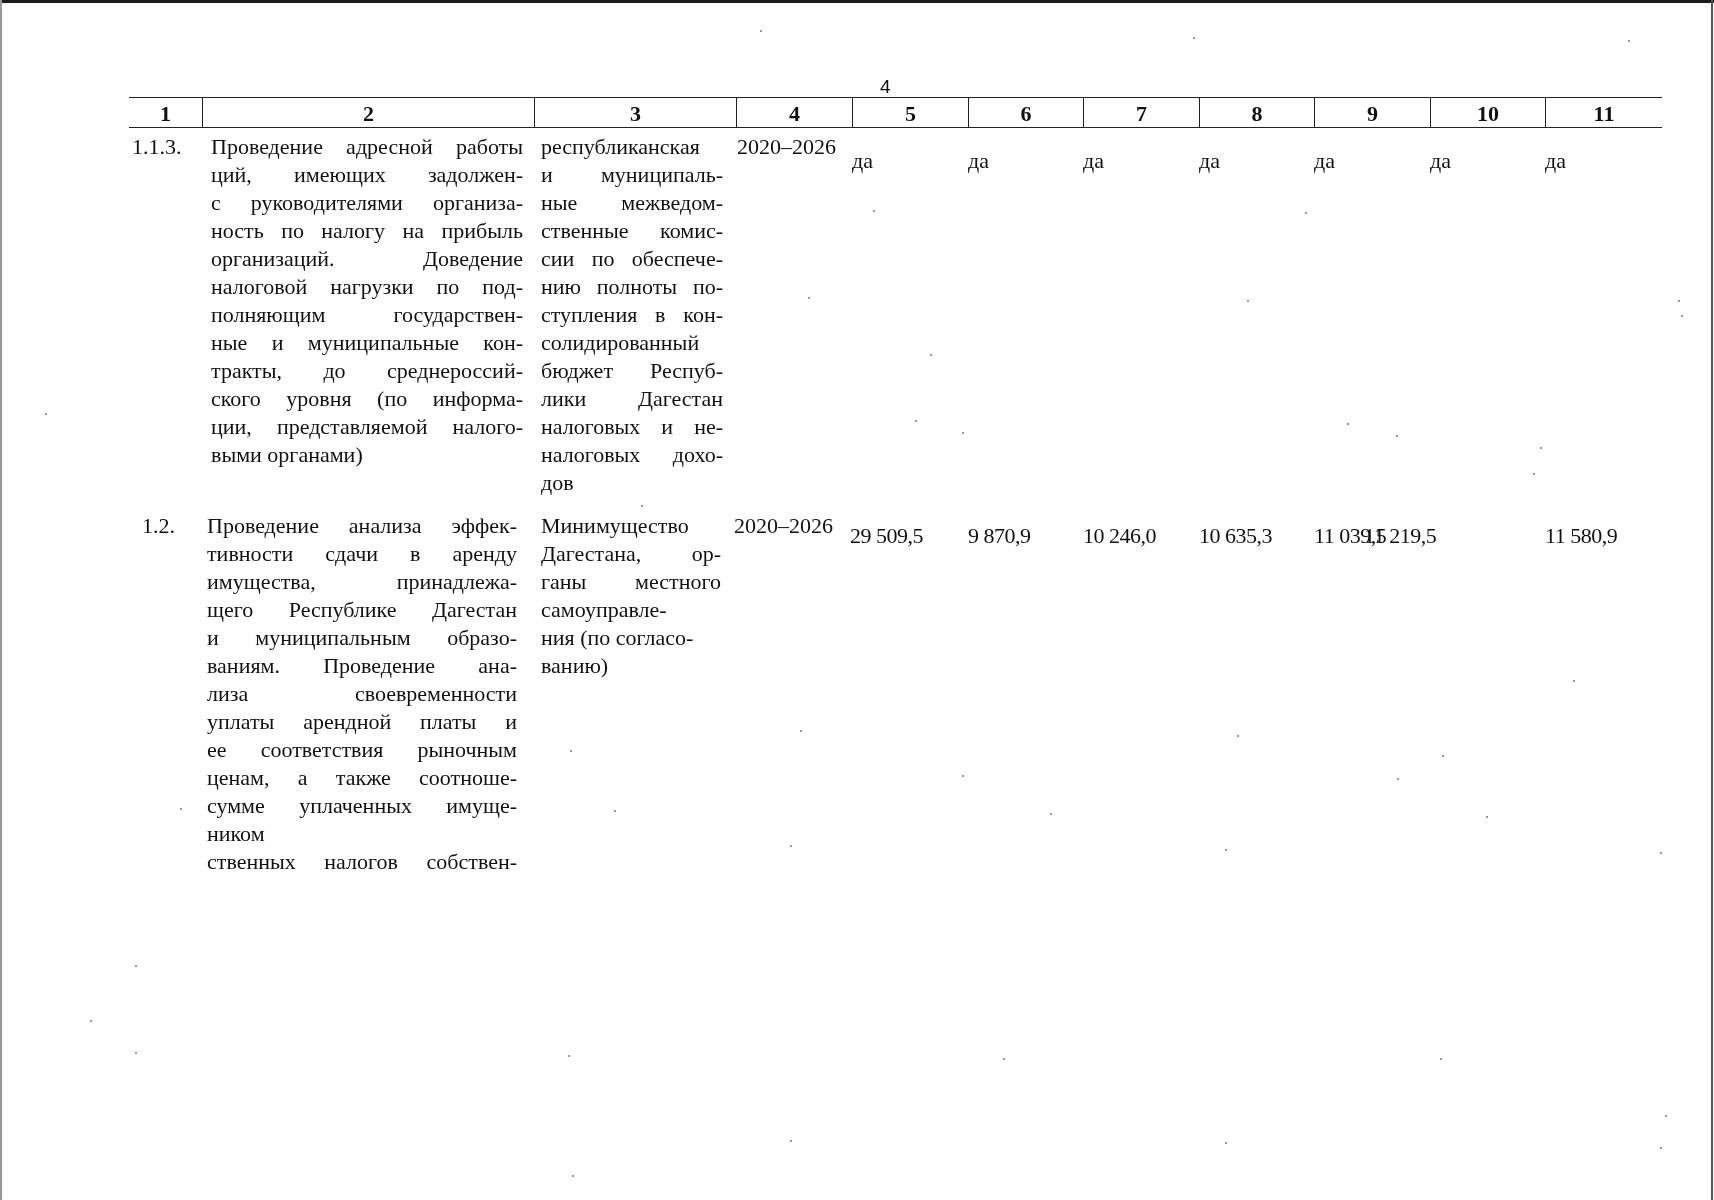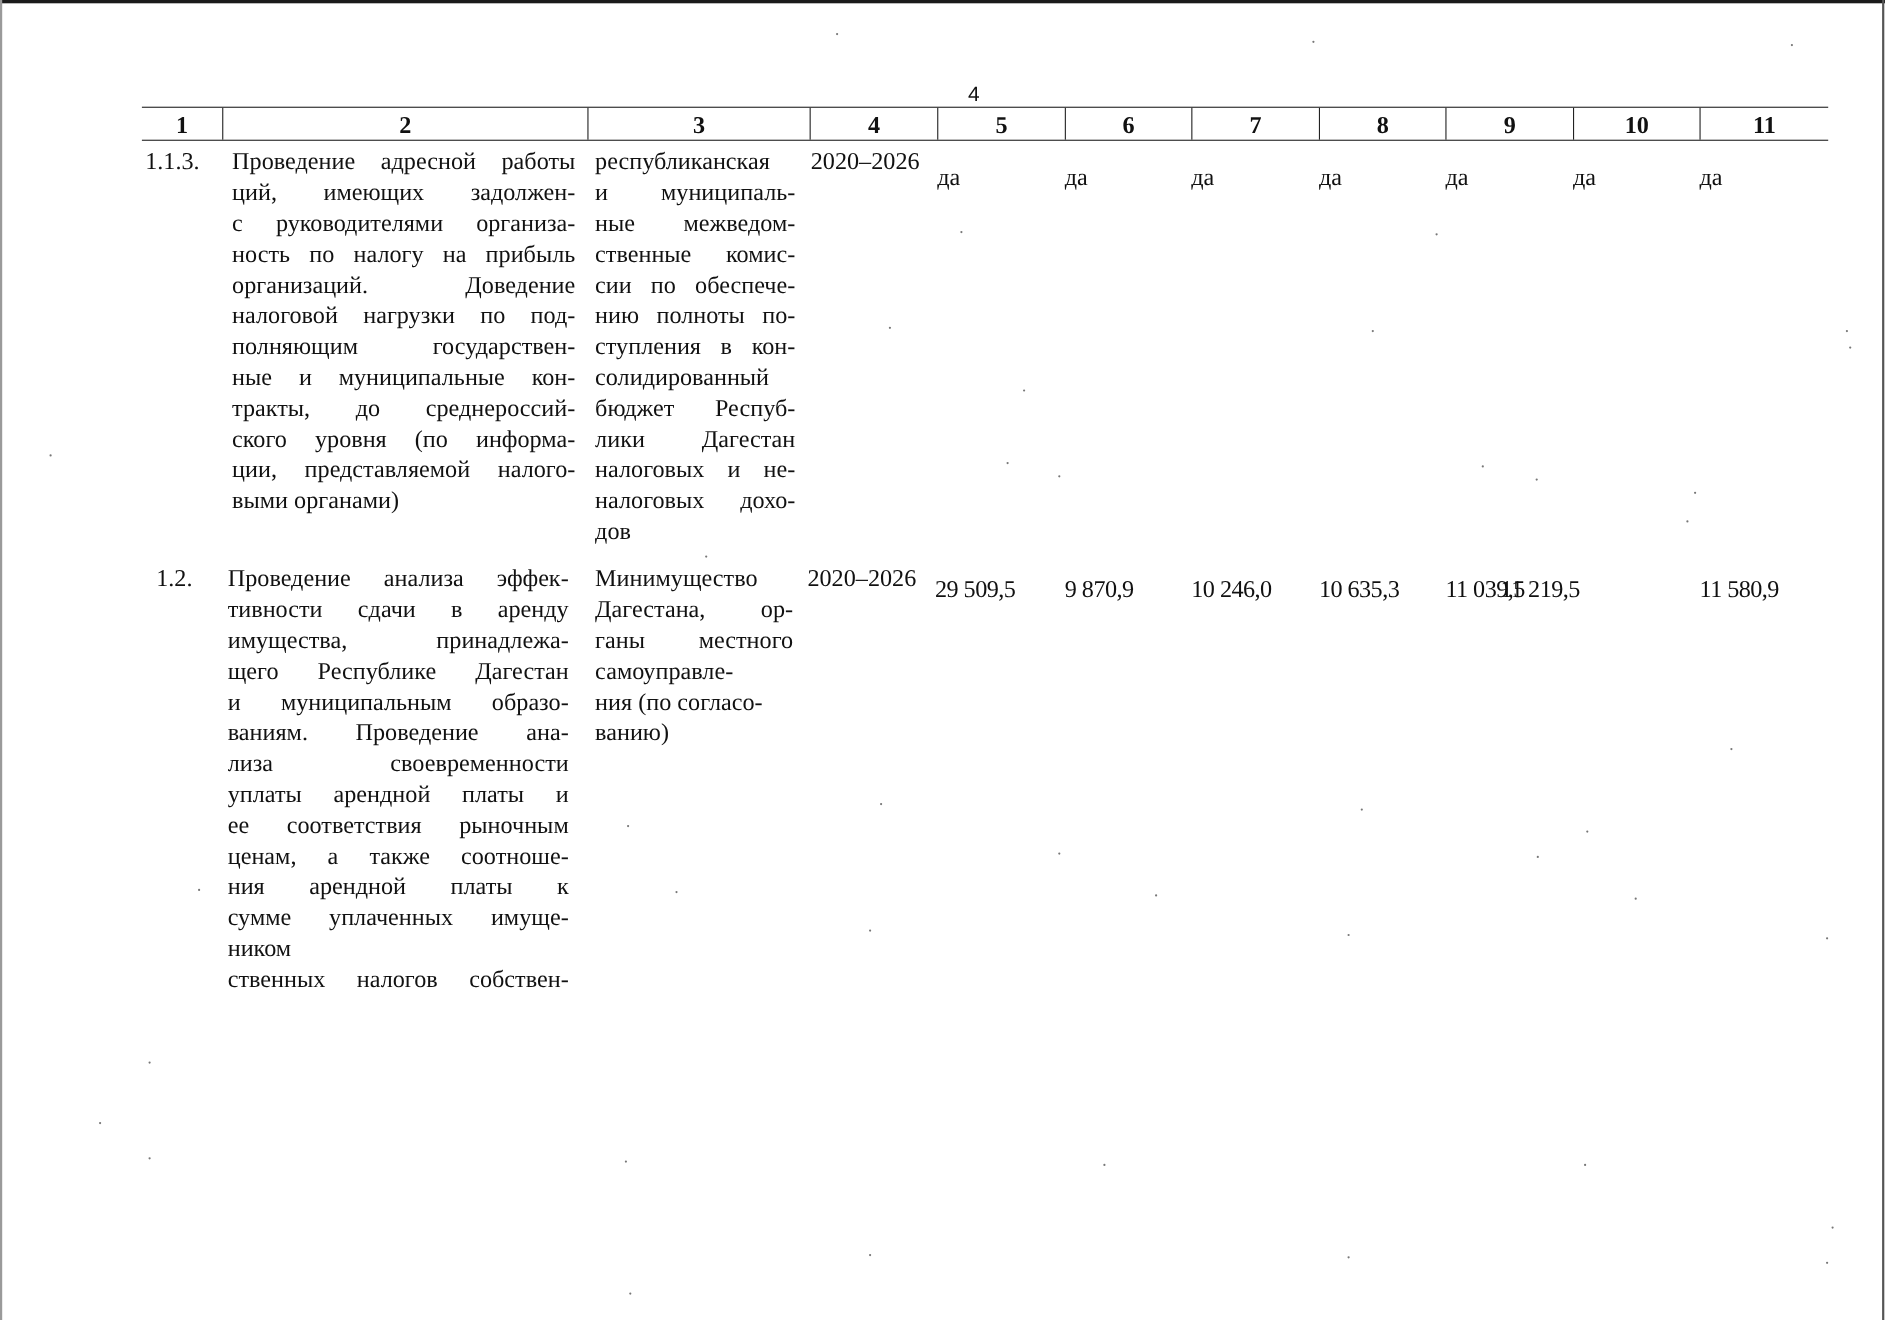--- a/index.html
+++ b/index.html
@@ -103,21 +103,20 @@
     <span class="line">Проведение анализа эффек-</span>
     <span class="line">тивности сдачи в аренду</span>
     <span class="line">имущества, принадлежа-</span>
     <span class="line">щего Республике Дагестан</span>
     <span class="line">и муниципальным образо-</span>
     <span class="line">ваниям. Проведение ана-</span>
     <span class="line">лиза своевременности</span>
     <span class="line">уплаты арендной платы и</span>
     <span class="line">ее соответствия рыночным</span>
     <span class="line">ценам, а также соотноше-</span>
-    <span class="line">ния арендной платы к</span>
     <span class="line">сумме уплаченных имуще-</span>
     <span class="line last">ником</span>
     <span class="line">ственных налогов собствен-</span>
   </div>
   <div class="cell bold" style="left:541px;top:512px;width:180px">
     <span class="line">Минимущество</span>
     <span class="line">Дагестана, ор-</span>
     <span class="line">ганы местного</span>
     <span class="line last">самоуправле-</span>
     <span class="line last">ния (по согласо-</span>

